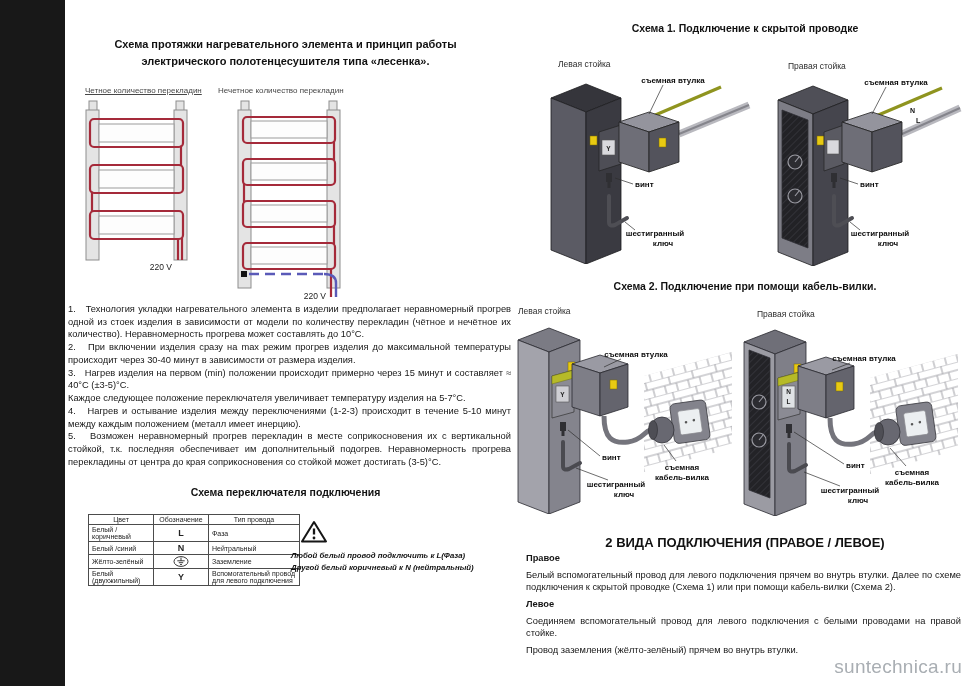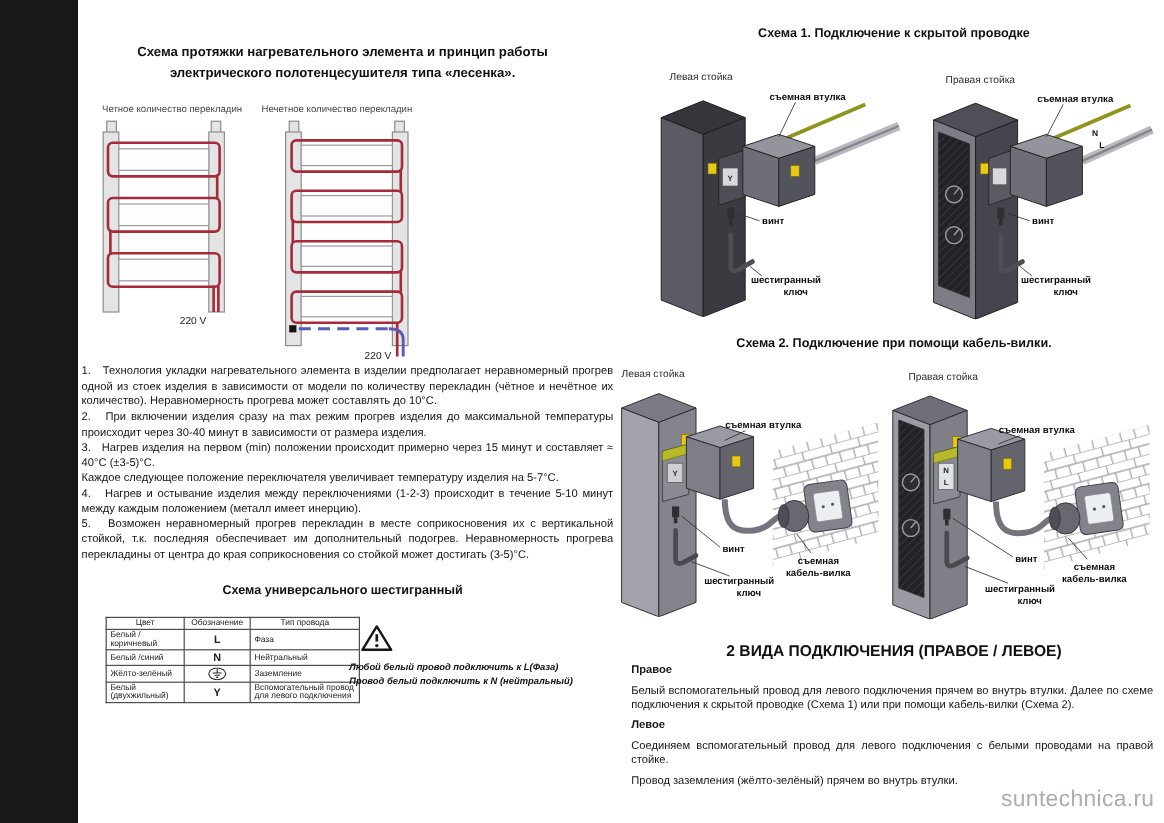--- a/index.html
+++ b/index.html
@@ -38,21 +38,21 @@
 </style>
 </head>
 <body>
 
 <div class="page">
   <div class="abs strip"></div>
 
   <div class="abs doc-title">Схема протяжки нагревательного элемента и принцип работы
 электрического полотенцесушителя типа «лесенка».</div>
 
-  <div class="abs ladder-lbl" style="left:85px;top:86px;">Четное количество перекладин</div>
+  <div class="abs ladder-lbl" style="left:85px;top:86px;text-decoration:underline;">Четное количество перекладин</div>
   <div class="abs ladder-lbl" style="left:218px;top:86px;">Нечетное количество перекладин</div>
 
   <svg class="abs" style="left:84px;top:99px;" width="106" height="176" viewBox="0 0 106 176">
     <rect class="post" x="5" y="2" width="8" height="10"></rect>
       <rect class="post" x="92" y="2" width="8" height="10"></rect>
     <rect class="post" x="2" y="11" width="13" height="150"></rect>
       <rect class="post" x="90" y="11" width="13" height="150"></rect>
     <rect class="rung" x="15" y="25" width="75" height="18"></rect>
     <rect class="rung" x="15" y="71" width="75" height="18"></rect>
     <rect class="rung" x="15" y="117" width="75" height="18"></rect>
@@ -91,21 +91,21 @@
 
   <div class="abs notes">
     <p>1.&nbsp;&nbsp;&nbsp;Технология укладки нагревательного элемента в изделии предполагает неравномерный прогрев одной из стоек изделия в зависимости от модели по количеству перекладин (чётное и нечётное их количество). Неравномерность прогрева может составлять до 10°С.</p>
     <p>2.&nbsp;&nbsp;&nbsp;При включении изделия сразу на max режим прогрев изделия до максимальной температуры происходит через 30-40 минут в зависимости от размера изделия.</p>
     <p>3.&nbsp;&nbsp;&nbsp;Нагрев изделия на первом (min) положении происходит примерно через 15 минут и составляет ≈ 40°С (±3-5)°С.</p>
     <p>Каждое следующее положение переключателя увеличивает температуру изделия на 5-7°С.</p>
     <p>4.&nbsp;&nbsp;&nbsp;Нагрев и остывание изделия между переключениями (1-2-3) происходит в течение 5-10 минут между каждым положением (металл имеет инерцию).</p>
     <p>5.&nbsp;&nbsp;&nbsp;Возможен неравномерный прогрев перекладин в месте соприкосновения их с вертикальной стойкой, т.к. последняя обеспечивает им дополнительный подогрев. Неравномерность прогрева перекладины от центра до края соприкосновения со стойкой может достигать (3-5)°С.</p>
   </div>
 
-  <div class="abs sec-title" style="left:78px;top:486px;width:415px;">Схема универсального шестигранный</div>
+  <div class="abs sec-title" style="left:78px;top:486px;width:415px;">Схема переключателя подключения</div>
 
   <table class="abs wires" style="left:88px;top:514px;">
     <tbody>
         <tr>
       <th>Цвет</th>
       <th>Обозначение</th>
       <th>Тип провода</th>
     </tr>
     <tr>
       <td class="c-col">Белый /коричневый</td>
@@ -135,21 +135,21 @@
   </tbody>
     </table>
 
   <svg class="abs" style="left:300px;top:519px;" width="28" height="26" viewBox="0 0 28 26">
     <polygon points="14,3 26,22.5 2,22.5" fill="none" stroke="#161616" stroke-width="2" stroke-linejoin="round"></polygon>
     <line x1="14" y1="9.5" x2="14" y2="15.5" stroke="#161616" stroke-width="2.3"></line>
     <circle cx="14" cy="19" r="1.4" fill="#161616"></circle>
   </svg>
   <div class="abs warn-text" style="left:291px;top:550px;width:212px;">
     <div>Любой белый провод подключить к L(Фаза)</div>
-    <div>Провод белый подключить к N (нейтральный)</div>
+    <div>Другой белый коричневый к N (нейтральный)</div>
   </div>
 
   <div class="abs sec-title" style="left:530px;top:22px;width:430px;">Схема 1. Подключение к скрытой проводке</div>
   <div class="abs stand-lbl" style="left:558px;top:59px;">Левая стойка</div>
   <div class="abs stand-lbl" style="left:788px;top:61px;">Правая стойка</div>
 
   <svg class="abs" style="left:543px;top:72px;" width="215" height="192" viewBox="0 0 215 192">
     <polygon points="8,26 43,12 78,26 43,40" fill="#35353b" stroke="#1d1d20" stroke-width=".8"></polygon>
     <polygon points="8,26 43,40 43,192 8,178" fill="#5b5b64" stroke="#1d1d20" stroke-width=".8"></polygon>
     <polygon points="43,40 78,26 78,178 43,192" fill="#3a3a41" stroke="#1d1d20" stroke-width=".8"></polygon>

